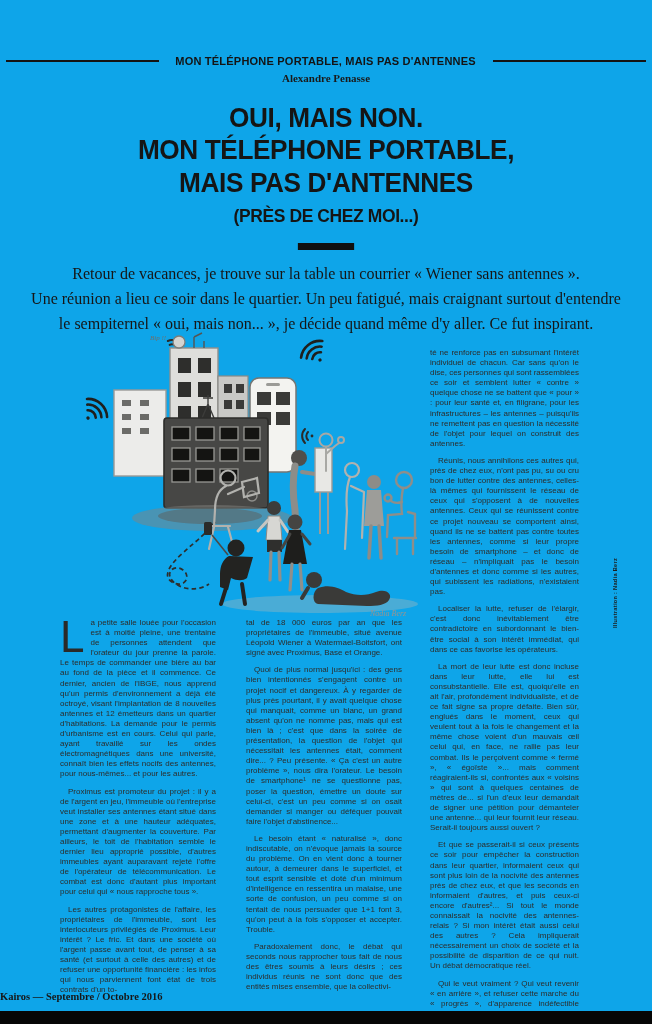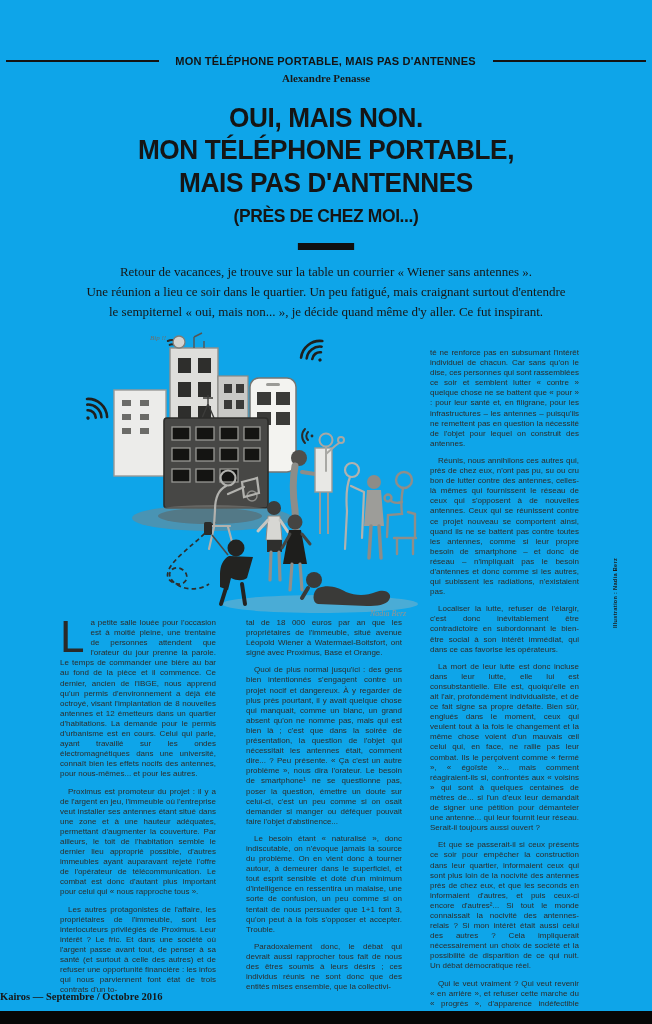--- a/index.html
+++ b/index.html
@@ -12,21 +12,21 @@
                 transform:scaleX(.96);}
   .kicker-author{position:absolute;top:72px;left:0;right:0;text-align:center;
                  font-family:"Liberation Serif",serif;font-weight:bold;font-size:11px;color:#1a1a1a;}
   
   .main-title{position:absolute;top:102px;left:0;right:0;text-align:center;font-weight:bold;
               font-size:27px;line-height:1.2;letter-spacing:-.4px;color:#151515;transform:scaleX(.97);}
   .subtitle{font-size:18px;margin-top:7px;font-weight:bold;}
   .title-bar{width:58px;height:7px;background:#101010;margin:15px auto 0;}
   
   .intro{position:absolute;top:262px;left:30px;right:30px;text-align:center;
-         font-family:"Liberation Serif",serif;font-size:13px;line-height:1.55;color:#161616;}
+         font-family:"Liberation Serif",serif;font-size:16px;line-height:1.55;color:#161616;}
   
   .bodycol{position:absolute;font-size:8px;line-height:10.1px;text-align:justify;color:#2d2d2b;}
   .bodycol p{margin:0 0 7px;text-indent:8px;}
   .bodycol p.noindent{text-indent:0;}
   .dropcap{float:left;font-size:44px;line-height:33px;padding:2px 6px 0 0;color:#2a2a28;}
   
   .footer-page{position:absolute;top:973px;left:58px;right:58px;display:flex;align-items:center;gap:10px;}
   .footer-rule{flex:1;height:1px;background:#9a9a96;}
   .page-number{font-weight:bold;font-size:13px;color:#161616;}
   .journal-line{position:absolute;top:991px;left:0;right:0;text-align:left;
@@ -235,21 +235,21 @@
   <div class="bodycol" style="left:60px;top:618px;width:156px;">
     <p class="noindent"><span class="dropcap">L</span><span>a petite salle louée pour l'occasion est à moitié pleine, une trentaine de personnes attendent que l'orateur du jour prenne la parole. Le temps de commander une bière au bar au fond de la pièce et il commence. Ce dernier, ancien de l'IBGE, nous apprend qu'un permis d'environnement a déjà été octroyé, visant l'implantation de 8 nouvelles antennes et 12 émetteurs dans un quartier d'habitations. La demande pour le permis d'urbanisme est en cours. Celui qui parle, ayant travaillé sur les ondes électromagnétiques dans une université, connaît bien les effets nocifs des antennes, pour nous-mêmes... et pour les autres.</span></p>
     <p>Proximus est promoteur du projet : il y a de l'argent en jeu, l'immeuble où l'entreprise veut installer ses antennes étant situé dans une zone et à une hauteur adéquates, permettant d'augmenter la couverture. Par ailleurs, le toit de l'habitation semble le dernier lieu approprié possible, d'autres immeubles ayant auparavant rejeté l'offre de l'opérateur de télécommunication. Le combat est donc d'autant plus important pour celui qui « nous rapproche tous ».</p>
     <p>Les autres protagonistes de l'affaire, les propriétaires de l'immeuble, sont les interlocuteurs privilégiés de Proximus. Leur intérêt ? Le fric. Et dans une société où l'argent passe avant tout, de penser à sa santé (et surtout à celle des autres) et de refuser une opportunité financière : les infos qui nous parviennent font état de trois contrats d'un to-</p>
   </div>
 
   <div class="bodycol" style="left:246px;top:618px;width:156px;">
     <p class="noindent">tal de 18 000 euros par an que les propriétaires de l'immeuble, situé avenue Léopold Wiener à Watermael-Boitsfort, ont signé avec Proximus, Base et Orange.</p>
     <p>Quoi de plus normal jusqu'ici : des gens bien intentionnés s'engagent contre un projet nocif et dangereux. À y regarder de plus près pourtant, il y avait quelque chose qui manquait, comme un blanc, un grand absent qu'on ne nomme pas, mais qui est bien là ; c'est que dans la soirée de présentation, la question de l'objet qui nécessitait les antennes était, comment dire... ? Peu présente. « Ça c'est un autre problème », nous dira l'orateur. Le besoin de smartphone¹ ne se questionne pas, poser la question, émettre un doute sur celui-ci, c'est un peu comme si on osait demander si manger ou déféquer pouvait faire l'objet d'abstinence...</p>
     <p>Le besoin étant « naturalisé », donc indiscutable, on n'évoque jamais la source du problème. On en vient donc à tourner autour, à demeurer dans le superficiel, et tout esprit sensible et doté d'un minimum d'intelligence en ressentira un malaise, une sorte de confusion, un peu comme si on tentait de nous persuader que 1+1 font 3, qu'on peut à la fois s'opposer et accepter. Trouble.</p>
-    <p>Paradoxalement donc, le débat qui devrait aussi rapprocher tous fait de nous des êtres soumis à leurs désirs ; ces individus réunis ne sont donc que des entités mises ensemble, que la collectivi-</p>
+    <p>Paradoxalement donc, le débat qui seconds nous rapprocher tous fait de nous des êtres soumis à leurs désirs ; ces individus réunis ne sont donc que des entités mises ensemble, que la collectivi-</p>
   </div>
 
   <div class="bodycol" style="left:430px;top:348px;width:149px;">
     <p class="noindent">té ne renforce pas en subsumant l'intérêt individuel de chacun. Car sans qu'on le dise, ces personnes qui sont rassemblées ce soir et semblent lutter « contre » quelque chose ne se battent que « pour » : pour leur santé et, en filigrane, pour les infrastructures – les antennes – puisqu'ils ne remettent pas en question la nécessité de l'objet pour lequel on construit des antennes.</p>
     <p>Réunis, nous annihilons ces autres qui, près de chez eux, n'ont pas pu, su ou cru bon de lutter contre des antennes, celles-là mêmes qui fournissent le réseau de ceux qui s'opposent à de nouvelles antennes. Ceux qui se réunissent contre ce projet nouveau se comportent ainsi, quand ils ne se battent pas contre toutes les antennes, comme si leur propre besoin de smartphone – et donc de réseau – n'impliquait pas le besoin d'antennes et donc comme si les autres, qui subissent les radiations, n'existaient pas.</p>
     <p>Localiser la lutte, refuser de l'élargir, c'est donc inévitablement être contradictoire en subordonnant le bien-être social à son intérêt immédiat, qui dans ce cas favorise les opérateurs.</p>
     <p>La mort de leur lutte est donc incluse dans leur lutte, elle lui est consubstantielle. Elle est, quoiqu'elle en ait l'air, profondément individualiste, et de ce fait signe sa propre défaite. Bien sûr, englués dans le moment, ceux qui veulent tout à la fois le changement et la même chose voient d'un mauvais œil celui qui, en face, ne rallie pas leur combat. Ils le perçoivent comme « fermé », « égoïste »... mais comment réagiraient-ils si, confrontés aux « voisins » qui sont à quelques centaines de mètres de... si l'un d'eux leur demandait de signer une pétition pour démanteler une antenne... qui leur fournit leur réseau. Serait-il toujours aussi ouvert ?</p>
     <p>Et que se passerait-il si ceux présents ce soir pour empêcher la construction dans leur quartier, informaient ceux qui sont plus loin de la nocivité des antennes près de chez eux, et que les seconds en informaient d'autres, et puis ceux-ci encore d'autres²... Si tout le monde connaissait la nocivité des antennes-relais ? Si mon intérêt était aussi celui des autres ? Cela impliquerait nécessairement un choix de société et la possibilité de disparition de ce qui nuit. Un débat démocratique réel.</p>
     <p>Qui le veut vraiment ? Qui veut revenir « en arrière », et refuser cette marche du « progrès », d'apparence indéfectible parce que nous l'acceptons ?</p>
 

